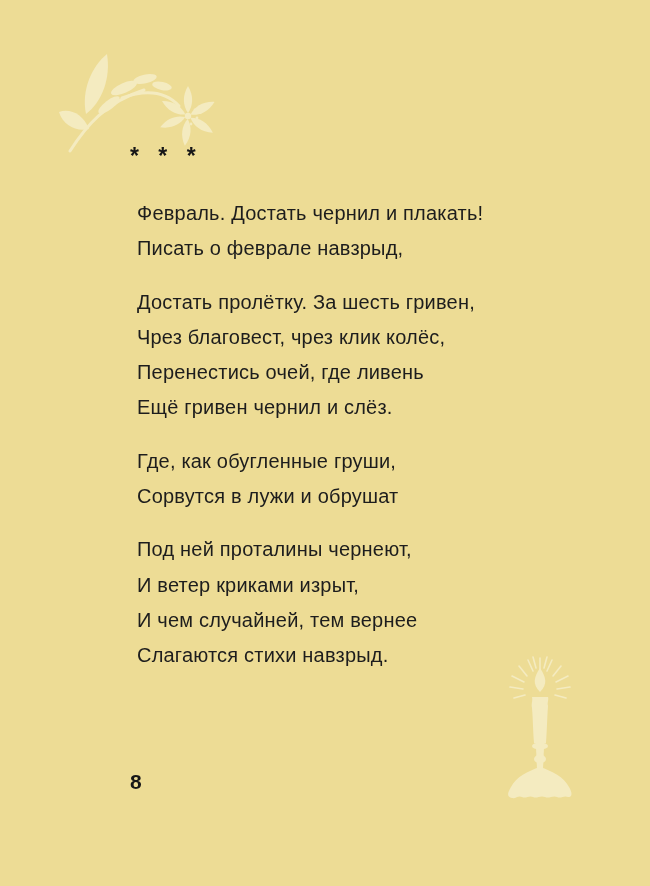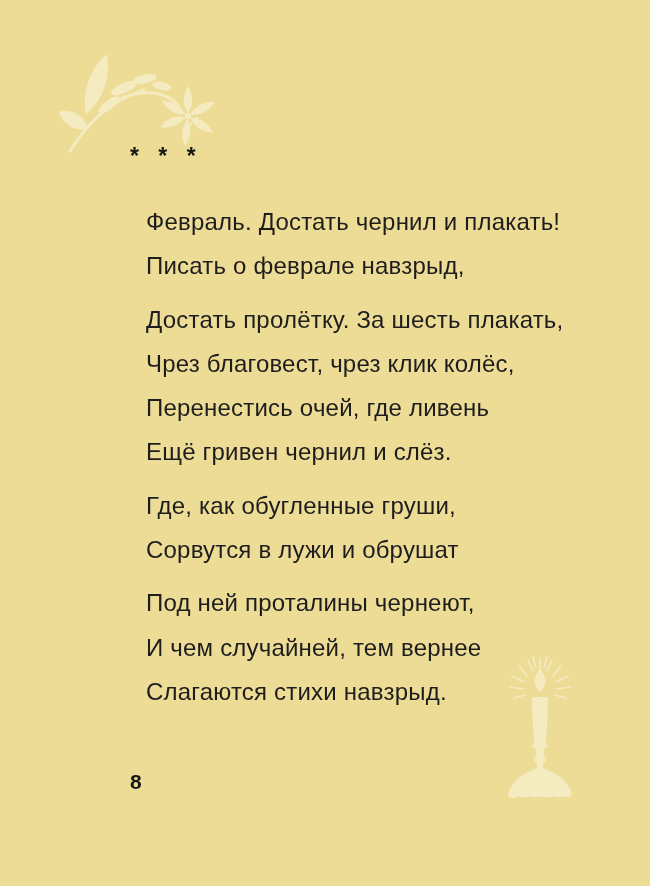--- a/index.html
+++ b/index.html
@@ -31,22 +31,22 @@
     color: #171717;
   }
   .poem {
     position: absolute;
     left: 130px;
     top: 192px;
     right: 60px;
   }
   .stanza { margin: 0 0 25px 0; }
   .stanza p {
-    margin: 16px;
-    font-size: 24px;
+    margin: 7px;
+    font-size: 20px;
     line-height: 28.3px;
     font-weight: 500;
     letter-spacing: 0.2px;
     white-space: nowrap;
   }
   .page-number {
     position: absolute;
     left: 130px;
     top: 770px;
     font-size: 21px;
@@ -94,31 +94,32 @@
   </svg>
 
   <div class="section-marker">* * *</div>
 
   <div class="poem">
     <div class="stanza">
       <p>Февраль. Достать чернил и плакать!</p>
       <p>Писать о феврале навзрыд,</p>
     </div>
     <div class="stanza">
-      <p>Достать пролётку. За шесть плакать,</p>
+      <p>Достать пролётку. За шесть гривен,</p>
       <p>Чрез благовест, чрез клик колёс,</p>
       <p>Перенестись очей, где ливень</p>
       <p>Ещё гривен чернил и слёз.</p>
     </div>
     <div class="stanza">
       <p>Где, как обугленные груши,</p>
       <p>Сорвутся в лужи и обрушат</p>
     </div>
     <div class="stanza">
       <p>Под ней проталины чернеют,</p>
+      <p>И ветер криками изрыт,</p>
       <p>И чем случайней, тем вернее</p>
       <p>Слагаются стихи навзрыд.</p>
     </div>
   </div>
 
   <div class="page-number">8</div>
 
   <svg class="ornament ornament-candle" viewBox="0 0 84 150" xmlns="http://www.w3.org/2000/svg" aria-hidden="true">
 
     <g stroke="#F4EBC0" stroke-width="1.6" stroke-linecap="round">

